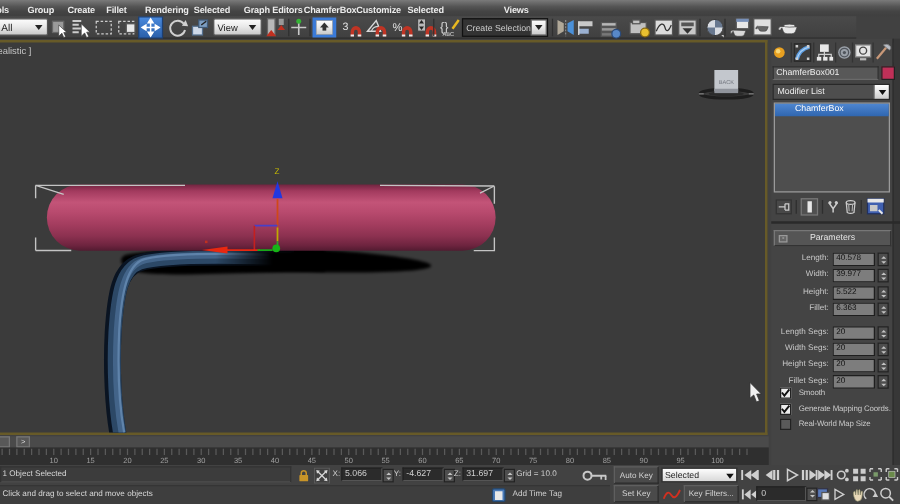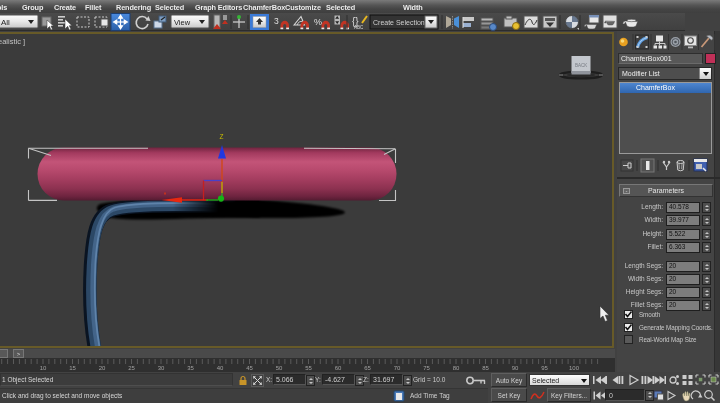--- a/index.html
+++ b/index.html
@@ -41,21 +41,21 @@
     <span style="left:-3px">ols</span>
     <span style="left:22px">Group</span>
     <span style="left:54px">Create</span>
     <span style="left:85px">Fillet</span>
     <span style="left:116px">Rendering</span>
     <span style="left:155px">Selected</span>
     <span style="left:195px">Graph&nbsp;Editors</span>
     <span style="left:243px">ChamferBox</span>
     <span style="left:285px">Customize</span>
     <span style="left:326px">Selected</span>
-    <span style="left:403px">Width</span>
+    <span style="left:403px">Views</span>
   </div>
 
   <div class="abs" id="toolbar">
   <svg width="720" height="18" style="position:absolute;left:0;top:0">
     <defs>
       <linearGradient id="wg" x1="0" y1="0" x2="0" y2="1">
         <stop offset="0" stop-color="#fdfdfd"></stop>
             <stop offset="0.5" stop-color="#e8e8e8"></stop>
             <stop offset="1" stop-color="#c8c8c8"></stop>
       </linearGradient>

